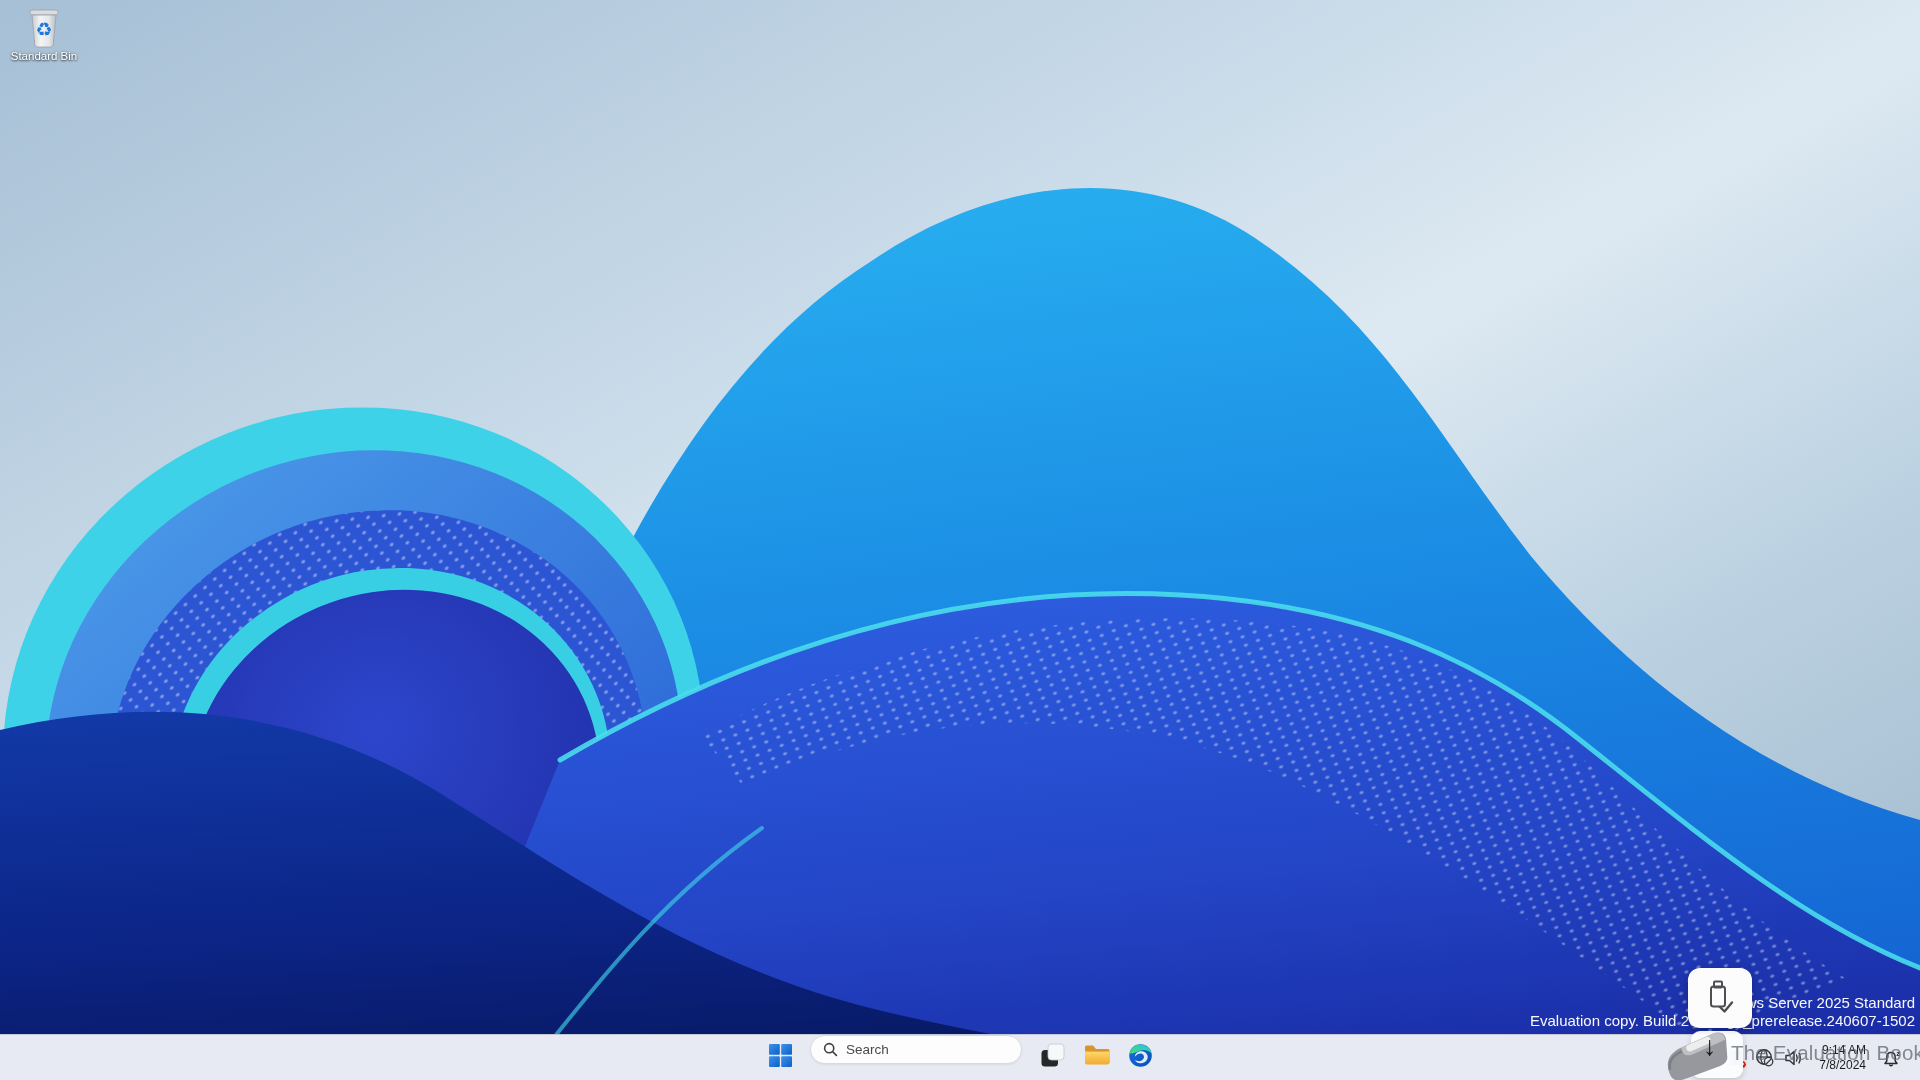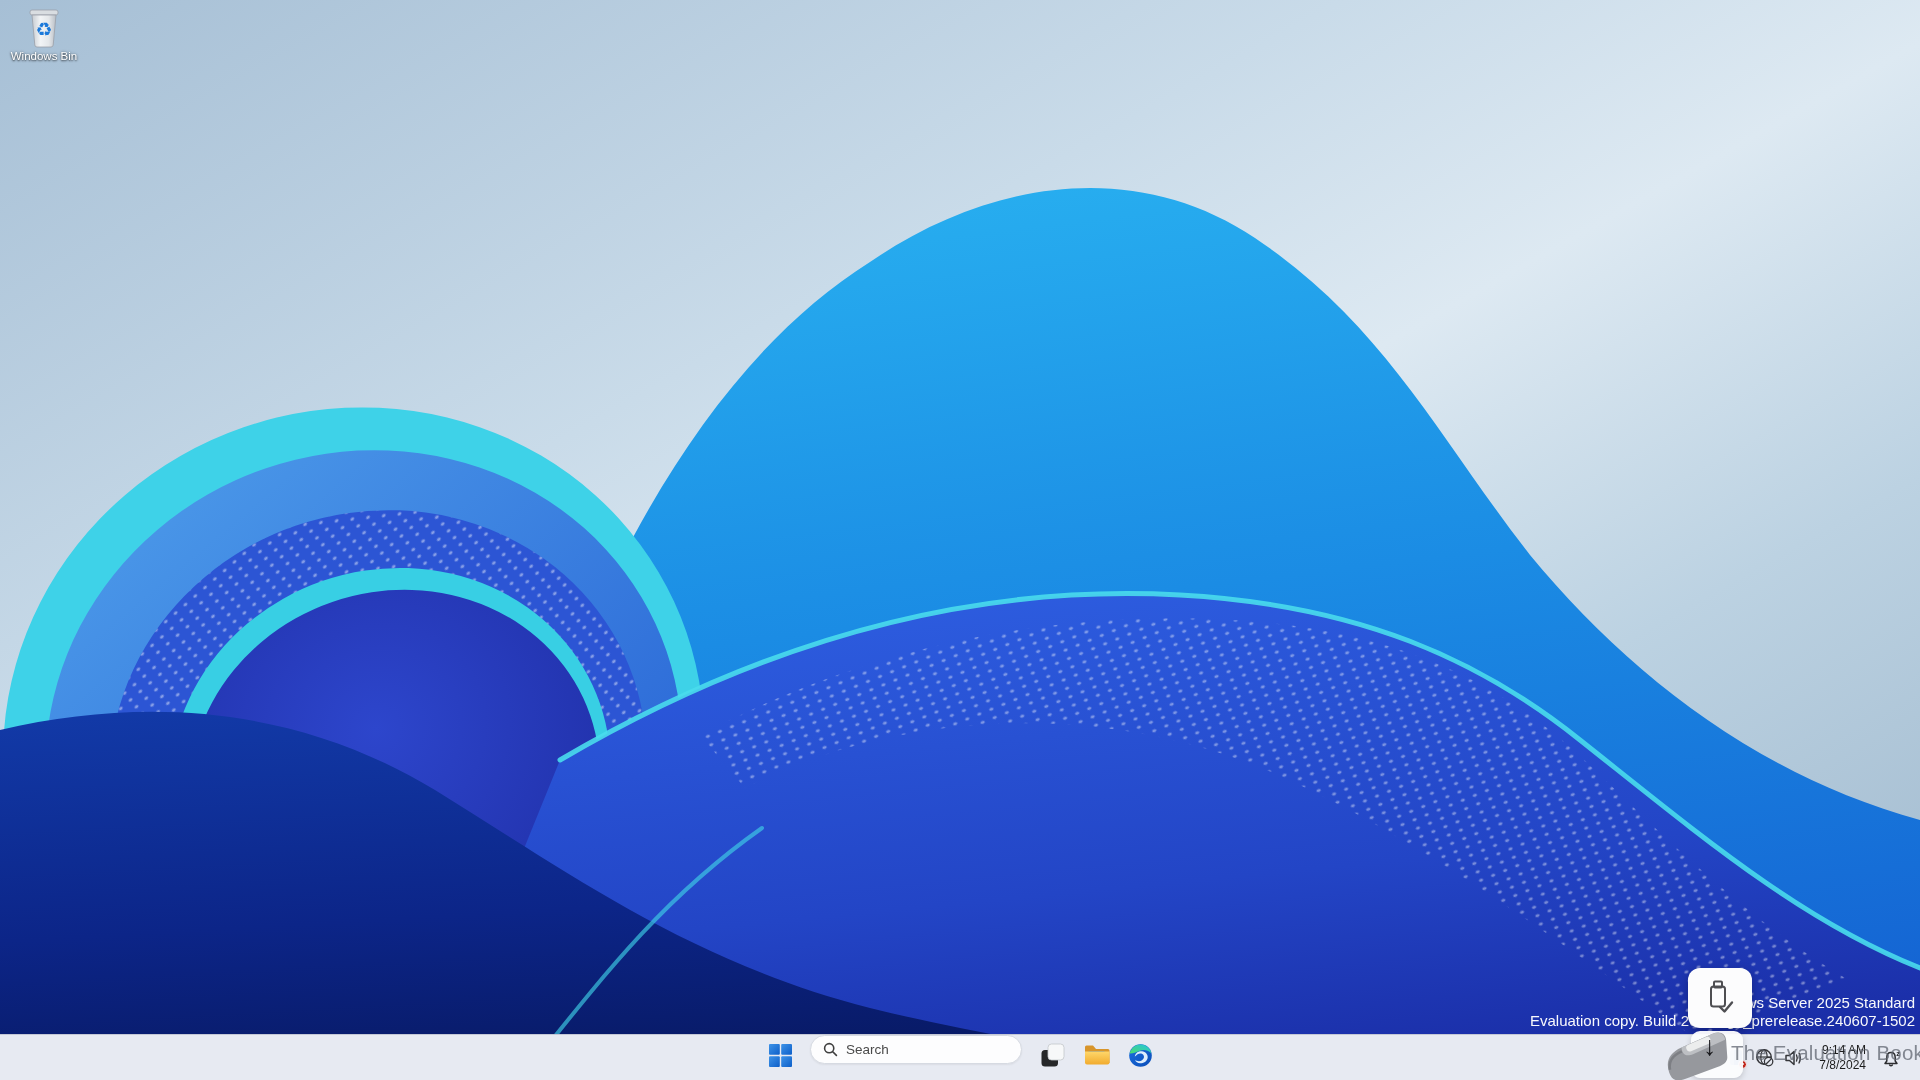--- a/index.html
+++ b/index.html
@@ -159,21 +159,21 @@
           <stop offset="0" stop-color="#c7ccd2"></stop>
           <stop offset="0.35" stop-color="#f2f4f6"></stop>
           <stop offset="0.7" stop-color="#e4e7ea"></stop>
           <stop offset="1" stop-color="#b9bfc6"></stop>
         </linearGradient>
       </defs>
       <rect x="6" y="4" width="28" height="5" rx="2" fill="#d9dde1" stroke="#9aa0a8" stroke-width="0.8"></rect>
       <path d="M8 9 L32 9 L29.2 39 Q29 41 27 41 L13 41 Q11 41 10.8 39 Z" fill="url(#binG)" stroke="#9aa0a8" stroke-width="0.8"></path>
       <text x="20" y="30" text-anchor="middle" font-size="19" fill="#1b79da" font-family="DejaVu Sans, sans-serif">♻</text>
     </svg>
-    <div class="lbl">Windows Bin</div>
+    <div class="lbl">Standard Bin</div>
   </div>
 
   <div class="watermark">
     <div class="l1">Windows Server 2025 Standard</div>
     <div class="l2">Evaluation copy. Build 26236.ge_prerelease.240607-1502</div>
   </div>
 
   <div class="usb-card">
     <svg width="30" height="36" viewBox="0 0 30 36">
       <rect x="9" y="1.5" width="8" height="6" rx="1" fill="none" stroke="#4e4e52" stroke-width="2"></rect>

